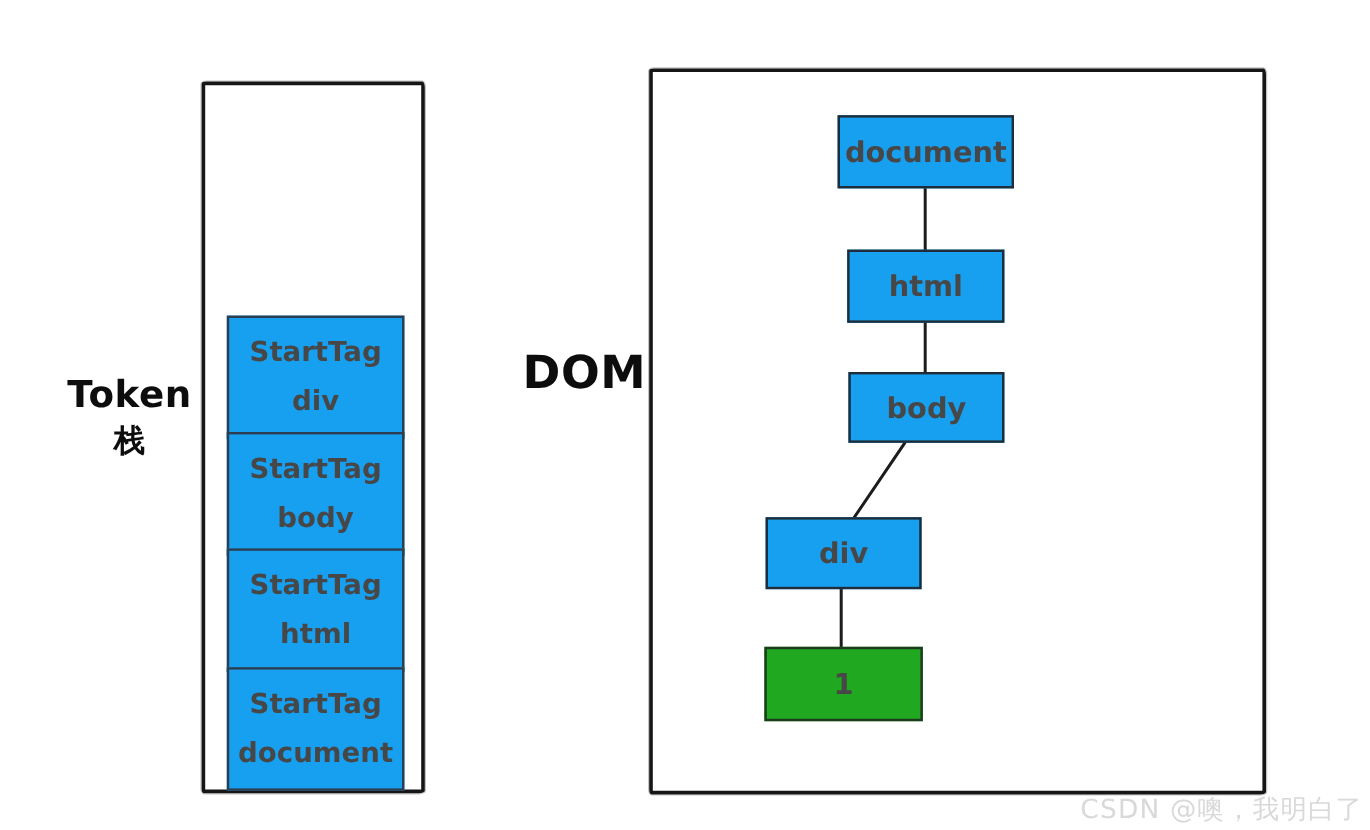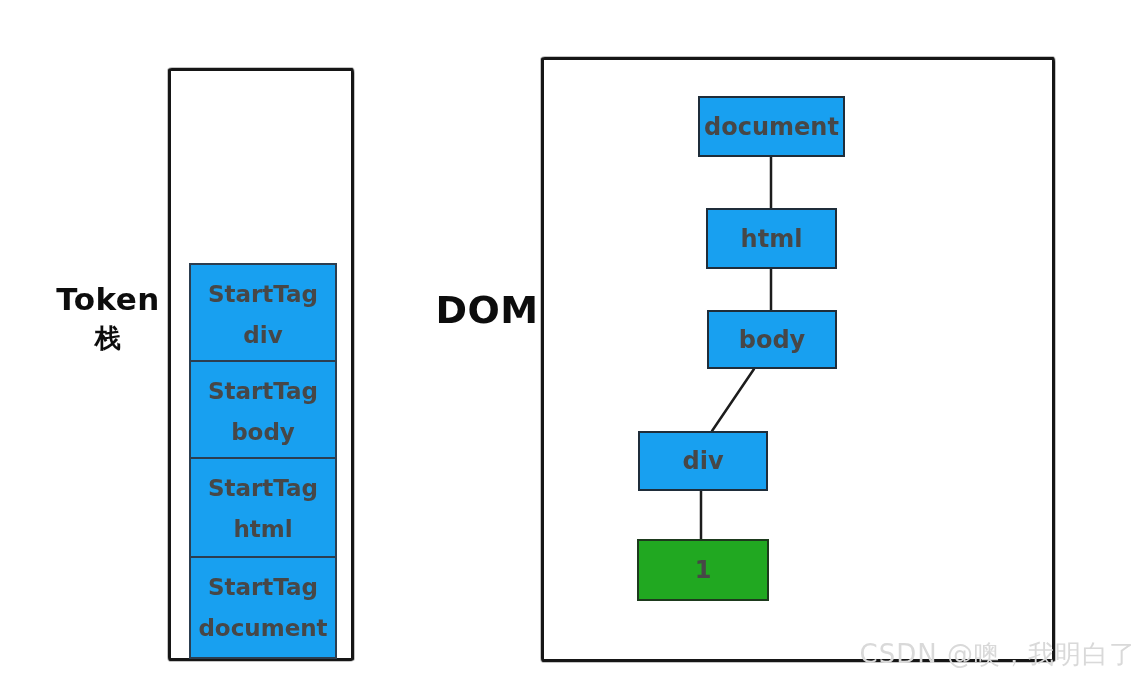--- a/index.html
+++ b/index.html
@@ -20,21 +20,21 @@
   }
   .stack-container { left: 168px; top: 68px; width: 186px; height: 593px; }
   .dom-container   { left: 541px; top: 57px; width: 514px; height: 605px; }
 
   
   .side-label {
     position: absolute; color: var(--label-text); text-align: center;
     font-weight: bold; letter-spacing: 0.5px;
   }
   .token-label { left: 48px; top: 280px; width: 120px; }
-  .token-label .en { font-size: 31px; line-height: 38px; }
+  .token-label .en { font-size: 31px; line-height: 38px; margin-top: 30px; }
   .token-label .zh { font-size: 26px; line-height: 40px; }
   .dom-label  { left: 432px; top: 288px; width: 110px; font-size: 38px; }
 
   
   .stack-box {
     position: absolute; left: 189px; width: 148px; height: 103px;
     background: var(--node-blue);
     border: 2px solid #2c3e50;
     color: var(--node-text);
     display: flex; flex-direction: column; align-items: center; justify-content: center;
@@ -57,22 +57,22 @@
   .node-div      { left: 638px; top: 431px; width: 130px; height: 60px; }
   .node-text-1   { left: 637px; top: 539px; width: 132px; height: 62px;
                    background: var(--node-green); border-color: #1d3a1d; }
 
   
   svg.connectors { position: absolute; left: 0; top: 0; width: 1142px; height: 692px; pointer-events: none; }
   svg.connectors line { stroke: var(--line); stroke-width: 2.5; stroke-linecap: round; }
 
   
   .watermark {
-    position: absolute; right: 6px; bottom: 20px;
-    color: var(--watermark); font-size: 26px; letter-spacing: 1px;
+    position: absolute; right: 6px; bottom: 2px;
+    color: var(--watermark); font-size: 22px; letter-spacing: 1px;
     white-space: nowrap;
   }
 </style>
 </head>
 <body>
 
 <div class="canvas">
 
   <div class="side-label token-label">
     <div class="en">Token</div>

